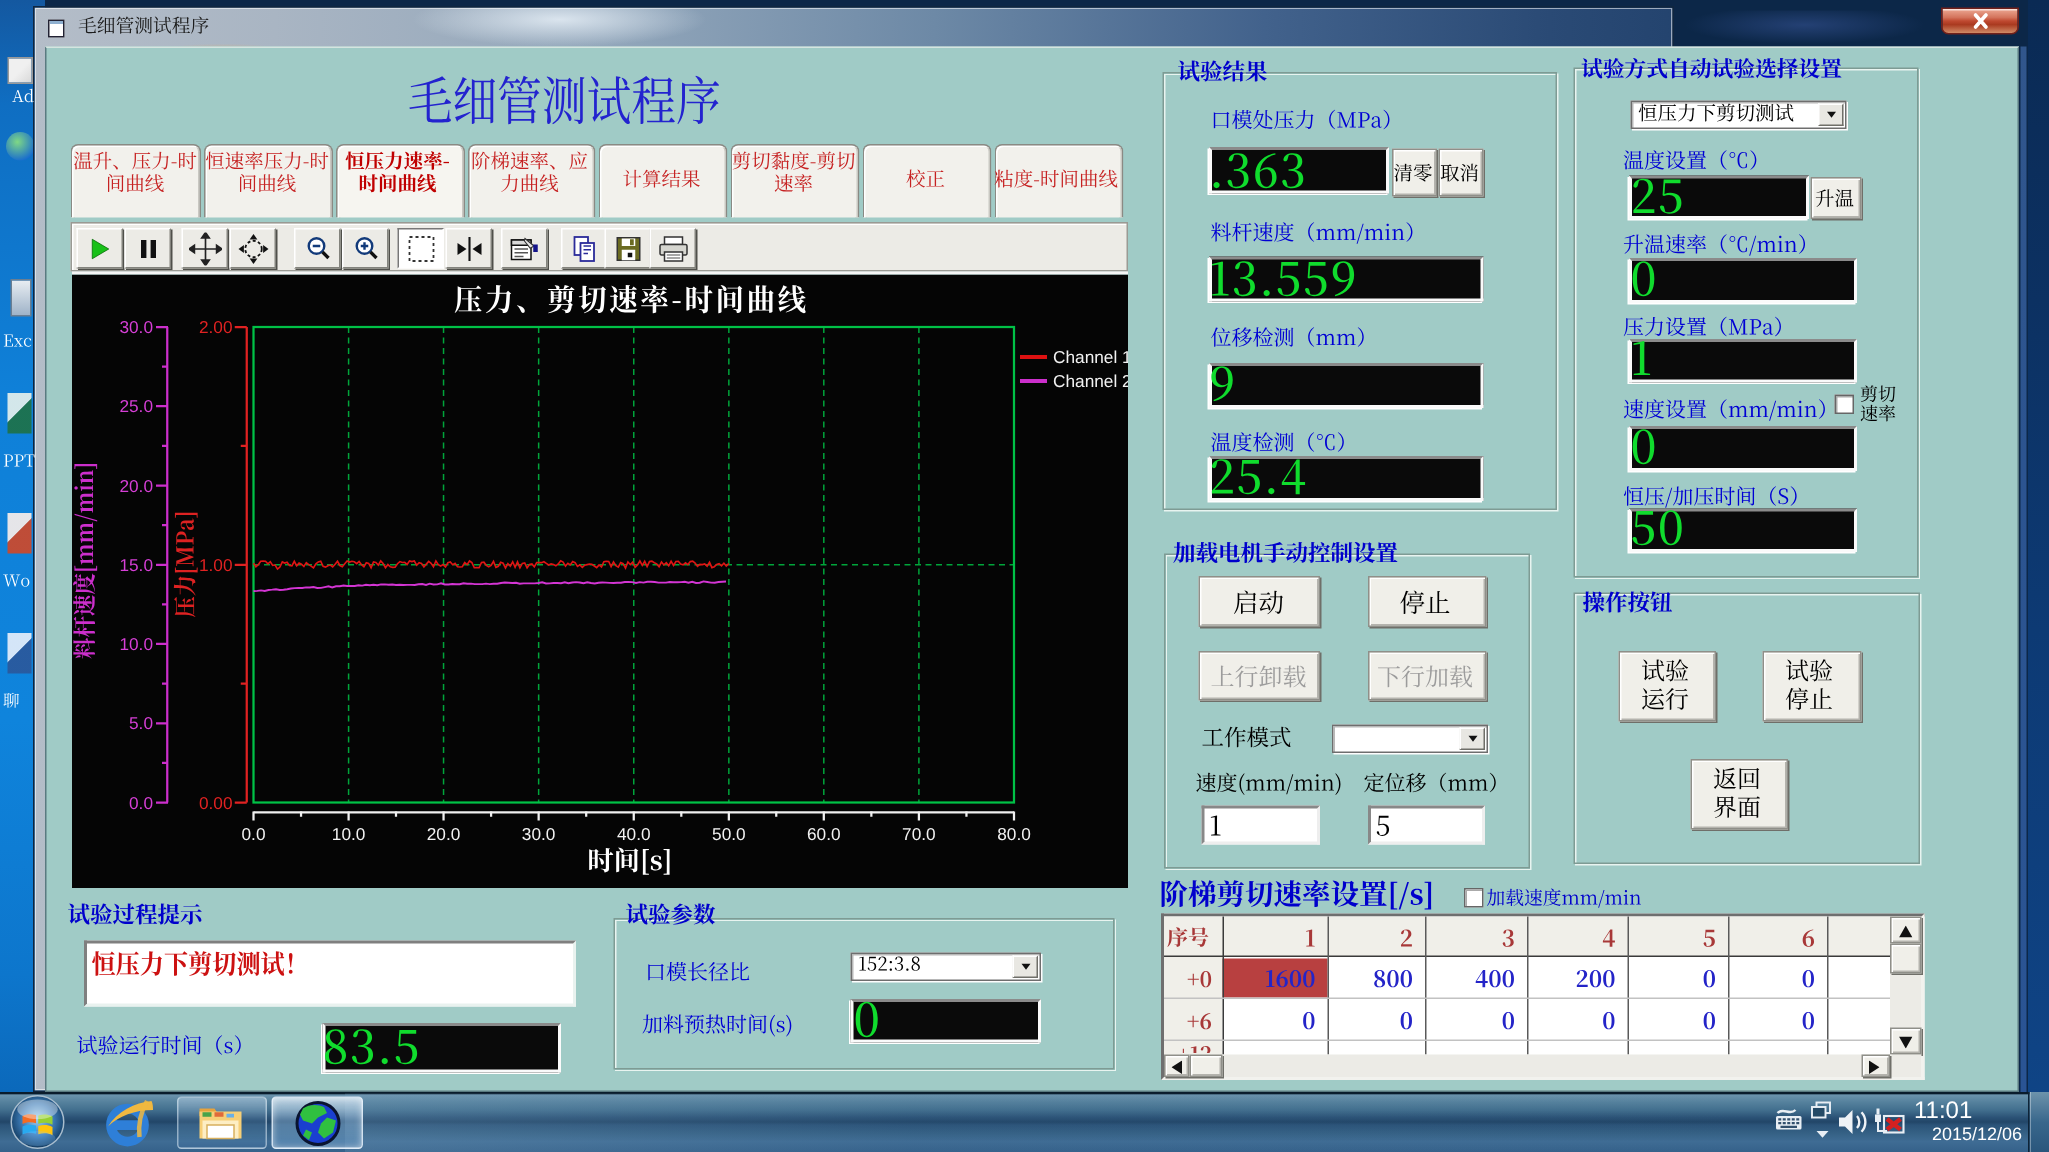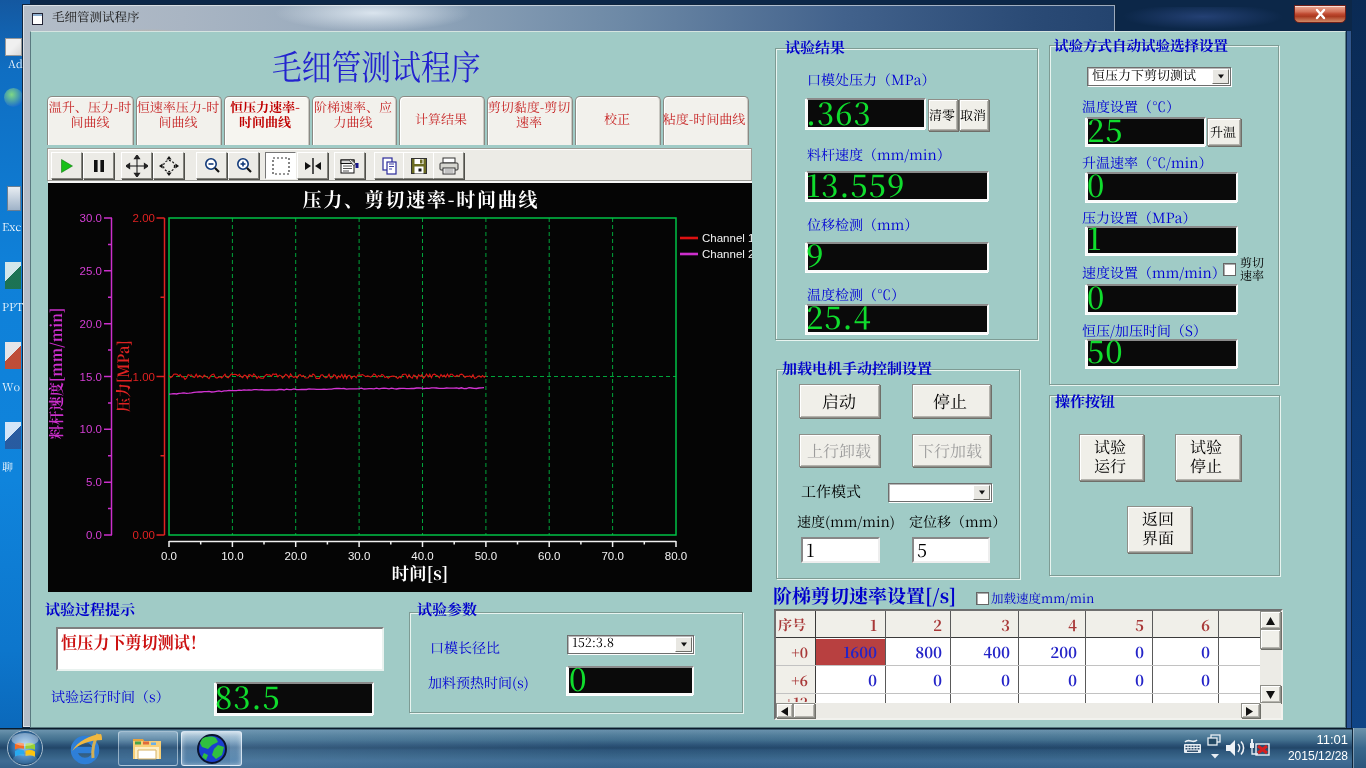--- a/index.html
+++ b/index.html
@@ -394,22 +394,22 @@
   <path d="M1 6 h4 l5 -5 v16 l-5 -5 h-4 z" fill="#eef2f6"></path>
   <path d="M13 5 a6 6 0 0 1 0 8 M16 2.5 a9.5 9.5 0 0 1 0 13" stroke="#eef2f6" stroke-width="1.6" fill="none"></path>
  </svg>
  <svg class="abs" style="left:1249px;top:10px" width="22" height="20" viewBox="0 0 22 20">
   <rect x="1" y="5" width="4" height="5" fill="#e8eef4"></rect>
       <rect x="2" y="1" width="2" height="4" fill="#e8eef4"></rect>
   <path d="M3 10 v6 h6" stroke="#e8eef4" stroke-width="1.3" fill="none"></path>
   <rect x="7" y="6" width="13" height="11" fill="none" stroke="#e8eef4" stroke-width="1.4"></rect>
   <path d="M9 8 L18 15 M18 8 L9 15" stroke="#d42020" stroke-width="3"></path>
  </svg>
- <div class="abs" style="left:1276px;top:4px;width:72px;height:13px;color:#fff;font-size:13px;text-align:right">11:01</div>
- <div class="abs" style="left:1270px;top:21px;width:78px;height:13px;color:#fff;font-size:12px;text-align:right">2015/12/28</div>
+ <div class="abs" style="left:1276px;top:4px;width:72px;height:13px;color:#fff;font-size:16px;text-align:left">11:01</div>
+ <div class="abs" style="left:1270px;top:21px;width:78px;height:13px;color:#fff;font-size:12px;text-align:right">2015/12/06</div>
  <div class="abs" style="left:1352px;top:0;width:14px;height:40px;background:linear-gradient(180deg,#6d93ab,#39678c 50%,#2a567c);border-left:1px solid #0e2438;box-shadow:inset 1px 0 0 rgba(255,255,255,.35)"></div>
 </div>
 <svg id="txt" width="1366" height="768" viewBox="0 0 1366 768" style="position:absolute;left:0;top:0;pointer-events:none">
     <defs>
       <path id="g0" d="M756 605 710 532 490 504V669V687C605 711 711 738 795 765C820 755 838 756 847 765L768 833C616 762 317 680 65 645L69 626C186 635 308 653 422 674V496L97 455L109 427L422 466V284L34 239L46 210L422 254V41C422 -29 454 -47 555 -47H705C921 -47 963 -37 963 -1C963 14 955 21 929 29L926 194H913C898 117 883 55 873 35C868 25 861 21 847 19C824 18 776 16 707 16H560C500 16 490 26 490 56V262L946 316C959 317 969 324 970 335C929 364 861 403 861 403L814 330L490 292V475L838 519C851 520 861 528 863 539C822 567 756 605 756 605Z"></path>
       <path id="g1" d="M57 55 102 -32C111 -28 120 -19 123 -6C245 52 337 103 403 142L398 155C262 111 121 69 57 55ZM322 778 227 821C201 746 129 604 70 545C65 541 47 537 47 537L81 449C87 451 93 455 98 463C151 477 204 492 246 505C193 425 129 341 75 292C67 287 46 283 46 283L81 194C89 196 96 202 102 212C221 247 329 288 389 309L387 324C285 308 183 292 116 283C214 371 323 499 379 586C399 582 412 589 417 598L328 652C314 620 292 580 266 538L102 530C170 596 245 693 286 763C306 761 318 769 322 778ZM641 720V415H493V720ZM698 720H847V415H698ZM493 49V385H641V49ZM432 781V-74H441C473 -74 493 -58 493 -52V20H847V-61H857C885 -61 910 -45 910 -39V713C934 716 946 722 954 731L877 792L842 750H505ZM847 49H698V385H847Z"></path>
       <path id="g2" d="M447 645 437 638C462 618 487 582 491 550C553 508 606 628 447 645ZM687 805 591 842C567 767 531 695 496 650L509 639C537 657 566 681 591 710H669C694 684 716 646 720 614C770 573 822 661 719 710H933C946 710 957 715 959 726C927 757 875 797 875 797L829 740H616C628 755 639 772 649 789C670 787 682 795 687 805ZM287 805 192 843C156 739 97 639 39 579L53 568C104 602 155 651 198 710H266C289 685 310 646 311 614C360 573 414 659 308 710H489C502 710 511 715 514 726C485 755 439 792 439 792L398 740H219C229 756 239 773 248 790C270 787 282 795 287 805ZM311 397H701V287H311ZM246 459V-80H256C290 -80 311 -63 311 -58V-13H762V-61H772C794 -61 826 -47 827 -41V136C845 139 861 146 866 153L788 213L753 175H311V258H701V230H712C733 230 766 245 767 251V388C783 391 798 398 804 405L727 463L692 426H321ZM311 145H762V17H311ZM172 589 154 588C162 529 136 471 102 449C82 437 69 418 78 397C89 374 122 377 146 394C170 412 191 451 188 509H837C830 477 821 437 813 412L827 404C854 430 889 470 907 500C925 501 937 502 944 509L871 579L832 539H185C182 555 178 571 172 589Z"></path>
       <path id="g3" d="M541 625 445 650C444 250 449 67 232 -63L246 -81C506 39 497 238 504 603C527 603 537 613 541 625ZM494 184 483 176C531 131 589 53 604 -8C674 -58 722 94 494 184ZM313 796V199H321C351 199 369 212 369 217V736H585V219H594C620 219 643 234 643 239V732C665 734 676 740 684 748L613 804L581 766H381ZM950 808 854 819V21C854 6 850 0 832 0C814 0 725 8 725 8V-8C764 -13 788 -21 800 -31C813 -42 818 -59 820 -78C904 -69 913 -37 913 15V782C937 785 947 794 950 808ZM812 694 721 705V143H732C753 143 776 157 776 165V668C801 672 809 681 812 694ZM97 203C86 203 55 203 55 203V181C76 179 89 177 103 167C122 153 129 72 114 -29C116 -60 128 -78 146 -78C180 -78 199 -52 201 -10C204 73 176 120 175 165C174 189 180 220 187 251C196 298 255 518 286 639L267 642C135 259 135 259 120 225C112 203 108 203 97 203ZM48 602 38 593C73 564 115 511 128 469C194 427 243 559 48 602ZM114 828 104 819C145 790 195 736 208 691C279 648 324 792 114 828Z"></path>
       <path id="g4" d="M793 807 782 801C810 769 843 714 851 672C911 625 973 745 793 807ZM107 834 95 826C137 780 191 701 206 642C274 595 323 737 107 834ZM228 531C247 535 261 542 265 549L200 604L167 569H39L48 539H166V90C166 72 161 66 130 49L173 -31C182 -27 194 -15 200 4C271 78 333 151 365 189L354 201L228 105ZM594 463 554 413H319L327 383H457V98C388 80 331 66 298 60L337 -14C346 -10 353 -2 357 9C495 64 600 109 675 142L671 156L519 115V383H641C655 383 664 388 666 399C639 427 594 463 594 463ZM885 658 839 600H724C723 662 723 727 724 792C749 795 758 806 759 819L655 832C655 751 656 674 658 600H305L313 571H660C672 296 713 81 847 -31C882 -65 939 -92 963 -64C972 -54 969 -36 944 1L959 152L947 154C935 113 919 67 908 41C900 22 895 21 881 35C766 126 732 331 725 571H943C957 571 967 576 970 587C937 617 885 658 885 658Z"></path>
       <path id="g5" d="M348 -12 356 -41H951C964 -41 973 -36 976 -26C945 5 891 47 891 47L845 -12H695V162H905C919 162 929 167 932 177C900 207 850 247 850 247L805 191H695V346H921C935 346 944 351 947 362C915 392 864 433 864 433L818 375H406L414 346H629V191H414L422 162H629V-12ZM452 770V448H461C488 448 515 463 515 469V502H816V460H826C848 460 880 476 881 482V731C899 734 914 742 920 750L842 808L808 770H520L452 801ZM515 532V741H816V532ZM333 837C271 795 145 737 40 707L45 690C98 697 154 708 206 720V546H40L48 517H194C163 381 109 243 30 139L43 125C111 190 165 265 206 349V-77H216C247 -77 270 -60 270 -55V433C303 396 338 345 348 303C409 257 460 381 270 458V517H401C415 517 425 522 427 533C398 562 350 601 350 601L307 546H270V736C307 746 340 757 367 767C391 760 408 761 417 770Z"></path>

